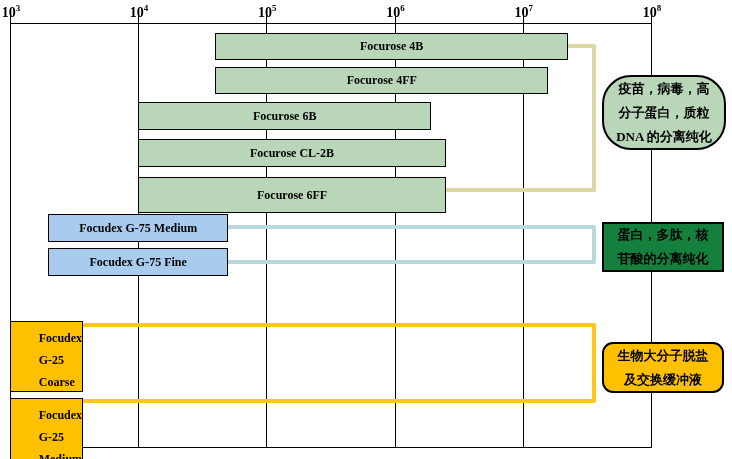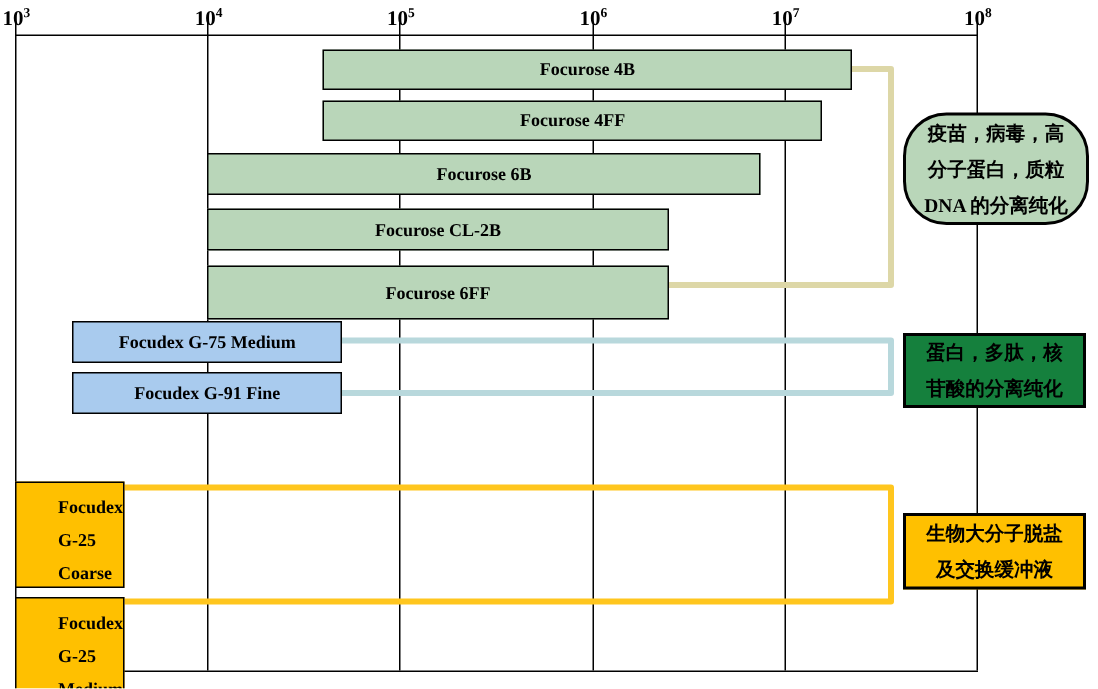--- a/index.html
+++ b/index.html
@@ -36,21 +36,21 @@
   .row-g75f{top:248px;height:28px;}
   .row-g25c{top:289px;height:71px;}
   .row-g25m{top:366px;height:71px;}
   .annot-box{
     position:absolute;left:602px;border:2px solid #000;box-sizing:border-box;
     display:flex;align-items:center;justify-content:center;text-align:center;
     font-weight:bold;font-size:13px;line-height:24px;white-space:pre-line;
   }
   #annot-focurose{top:75px;width:124px;height:75px;}
   #annot-g75{top:222px;width:122px;height:50px;}
-  #annot-g25{top:342px;width:122px;height:51px;}
+  #annot-g25{top:342px;width:122px;height:51px;border-radius:11px;}
 </style>
 </head>
 <body>
 
 <div id="canvas">
 
   <div class="gridline" style="left: 10px;"></div>
   <div class="gridline" style="left: 138.2px;"></div>
   <div class="gridline" style="left: 266.4px;"></div>
   <div class="gridline" style="left: 394.6px;"></div>
@@ -72,34 +72,34 @@
     <polyline points="228,227 594,227 594,262 228,262" fill="none" stroke-width="4" stroke-linejoin="round" stroke="#b8d8dc"></polyline>
     <polyline points="83,325 594,325 594,401 83,401" fill="none" stroke-width="4" stroke-linejoin="round" stroke="#ffc61e"></polyline>
   </svg>
 
   <div class="prod-box row-4b" style="left: 215.12px; width: 353px; background: rgb(185, 214, 185);">
       <span>Focurose 4B</span>
     </div>
   <div class="prod-box row-4ff" style="left: 215.12px; width: 333.32px; background: rgb(185, 214, 185);">
       <span>Focurose 4FF</span>
     </div>
-  <div class="prod-box row-6b" style="left: 138.2px; width: 369px; background: rgb(185, 214, 185);">
+  <div class="prod-box row-6b" style="left: 138.2px; width: 293px; background: rgb(185, 214, 185);">
       <span>Focurose 6B</span>
     </div>
   <div class="prod-box row-cl6b" style="left: 138.2px; width: 307.68px; background: rgb(185, 214, 185);">
       <span>Focurose CL-2B</span>
     </div>
   <div class="prod-box row-6ff" style="left: 138.2px; width: 307.68px; background: rgb(185, 214, 185);">
       <span>Focurose 6FF</span>
     </div>
   <div class="prod-box row-g75m" style="left: 48.46px; width: 179.48px; background: rgb(169, 203, 238);">
       <span>Focudex G-75 Medium</span>
     </div>
   <div class="prod-box row-g75f" style="left: 48.46px; width: 179.48px; background: rgb(169, 203, 238);">
-      <span>Focudex G-91 Fine</span>
+      <span>Focudex G-75 Fine</span>
     </div>
   <div class="prod-box row-g25c multiline" style="left: 10px; width: 73.074px; background: rgb(255, 192, 0);"><span>Focudex
 G-25
 Coarse</span></div>
   <div class="prod-box row-g25m multiline" style="left: 10px; width: 73.074px; background: rgb(255, 192, 0);"><span>Focudex
 G-25
 Medium</span></div>
 
   <div id="annot-focurose" class="annot-box" style="background: rgb(185, 214, 185); border-radius: 29px;">疫苗，病毒，高
 分子蛋白，质粒

